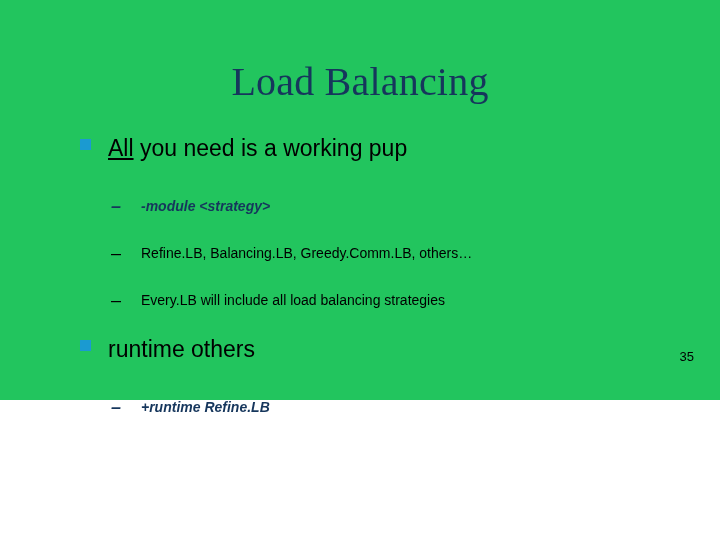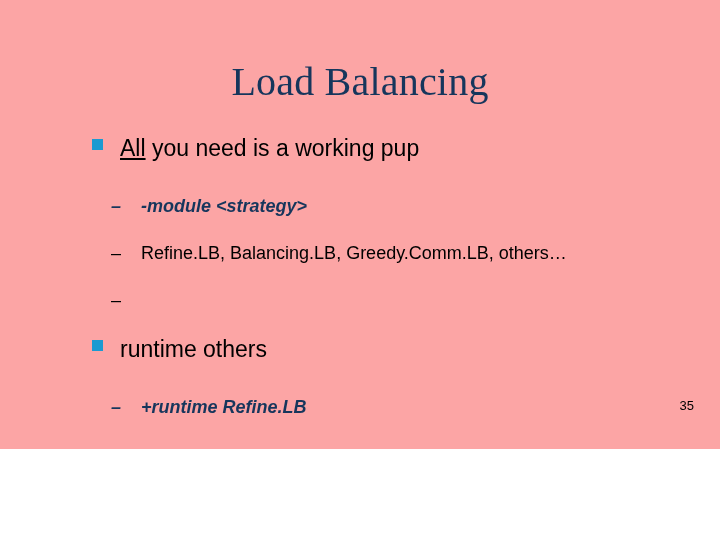--- a/index.html
+++ b/index.html
@@ -10,22 +10,22 @@
   body {
     width: 720px;
     height: 540px;
     overflow: hidden;
     font-family: "Liberation Sans", sans-serif;
     -webkit-font-smoothing: antialiased;
   }
   .slide {
     position: relative;
     width: 720px;
-    height: 449px;
-    background: #fca5a5;
+    height: 400px;
+    background: #22c55e;
     box-sizing: border-box;
   }
 
   
   .slide-title {
     position: absolute;
     left: 0;
     top: 58px;
     width: 720px;
     text-align: center;
@@ -43,21 +43,21 @@
     left: 0;
     top: 126px;
     width: 720px;
   }
 
   
   .bullet-l1 {
     position: relative;
     display: block;
     padding-left: 108px;
-    margin: 0 0 0 12px;
+    margin: 0 0 0 0;
     height: 44px;
   }
   .bullet-l1 .marker {
     position: absolute;
     left: 80px;
     top: 13px;
     width: 11px;
     height: 11px;
     background: #1b9ad1;
     display: block;
@@ -84,21 +84,21 @@
   .bullet-l2 .dash {
     position: absolute;
     left: 111px;
     top: 0;
     font-size: 18px;
     line-height: 41px;
     color: #000000;
   }
   .bullet-l2 .text {
     display: block;
-    font-size: 18px;
+    font-size: 14px;
     line-height: 41px;
     color: #000000;
     white-space: nowrap;
   }
   
   .bullet-l2.code .dash,
   .bullet-l2.code .text {
     color: #16365c;
     font-weight: bold;
     font-style: italic;
@@ -148,20 +148,21 @@
 
     <div class="bullet-l2">
       <span class="dash">–</span>
       <span class="text">Refine.LB, Balancing.LB, Greedy.Comm.LB, others…</span>
     </div>
 
     <div class="gap-sm"></div>
 
     <div class="bullet-l2">
       <span class="dash">–</span>
+      <span class="text">Every.LB will include all load balancing strategies</span>
     </div>
 
     <div class="gap-sm"></div>
 
     <div class="bullet-l1">
       <span class="marker"></span>
       <span class="text">runtime others</span>
     </div>
 
     <div class="gap-lg"></div>

